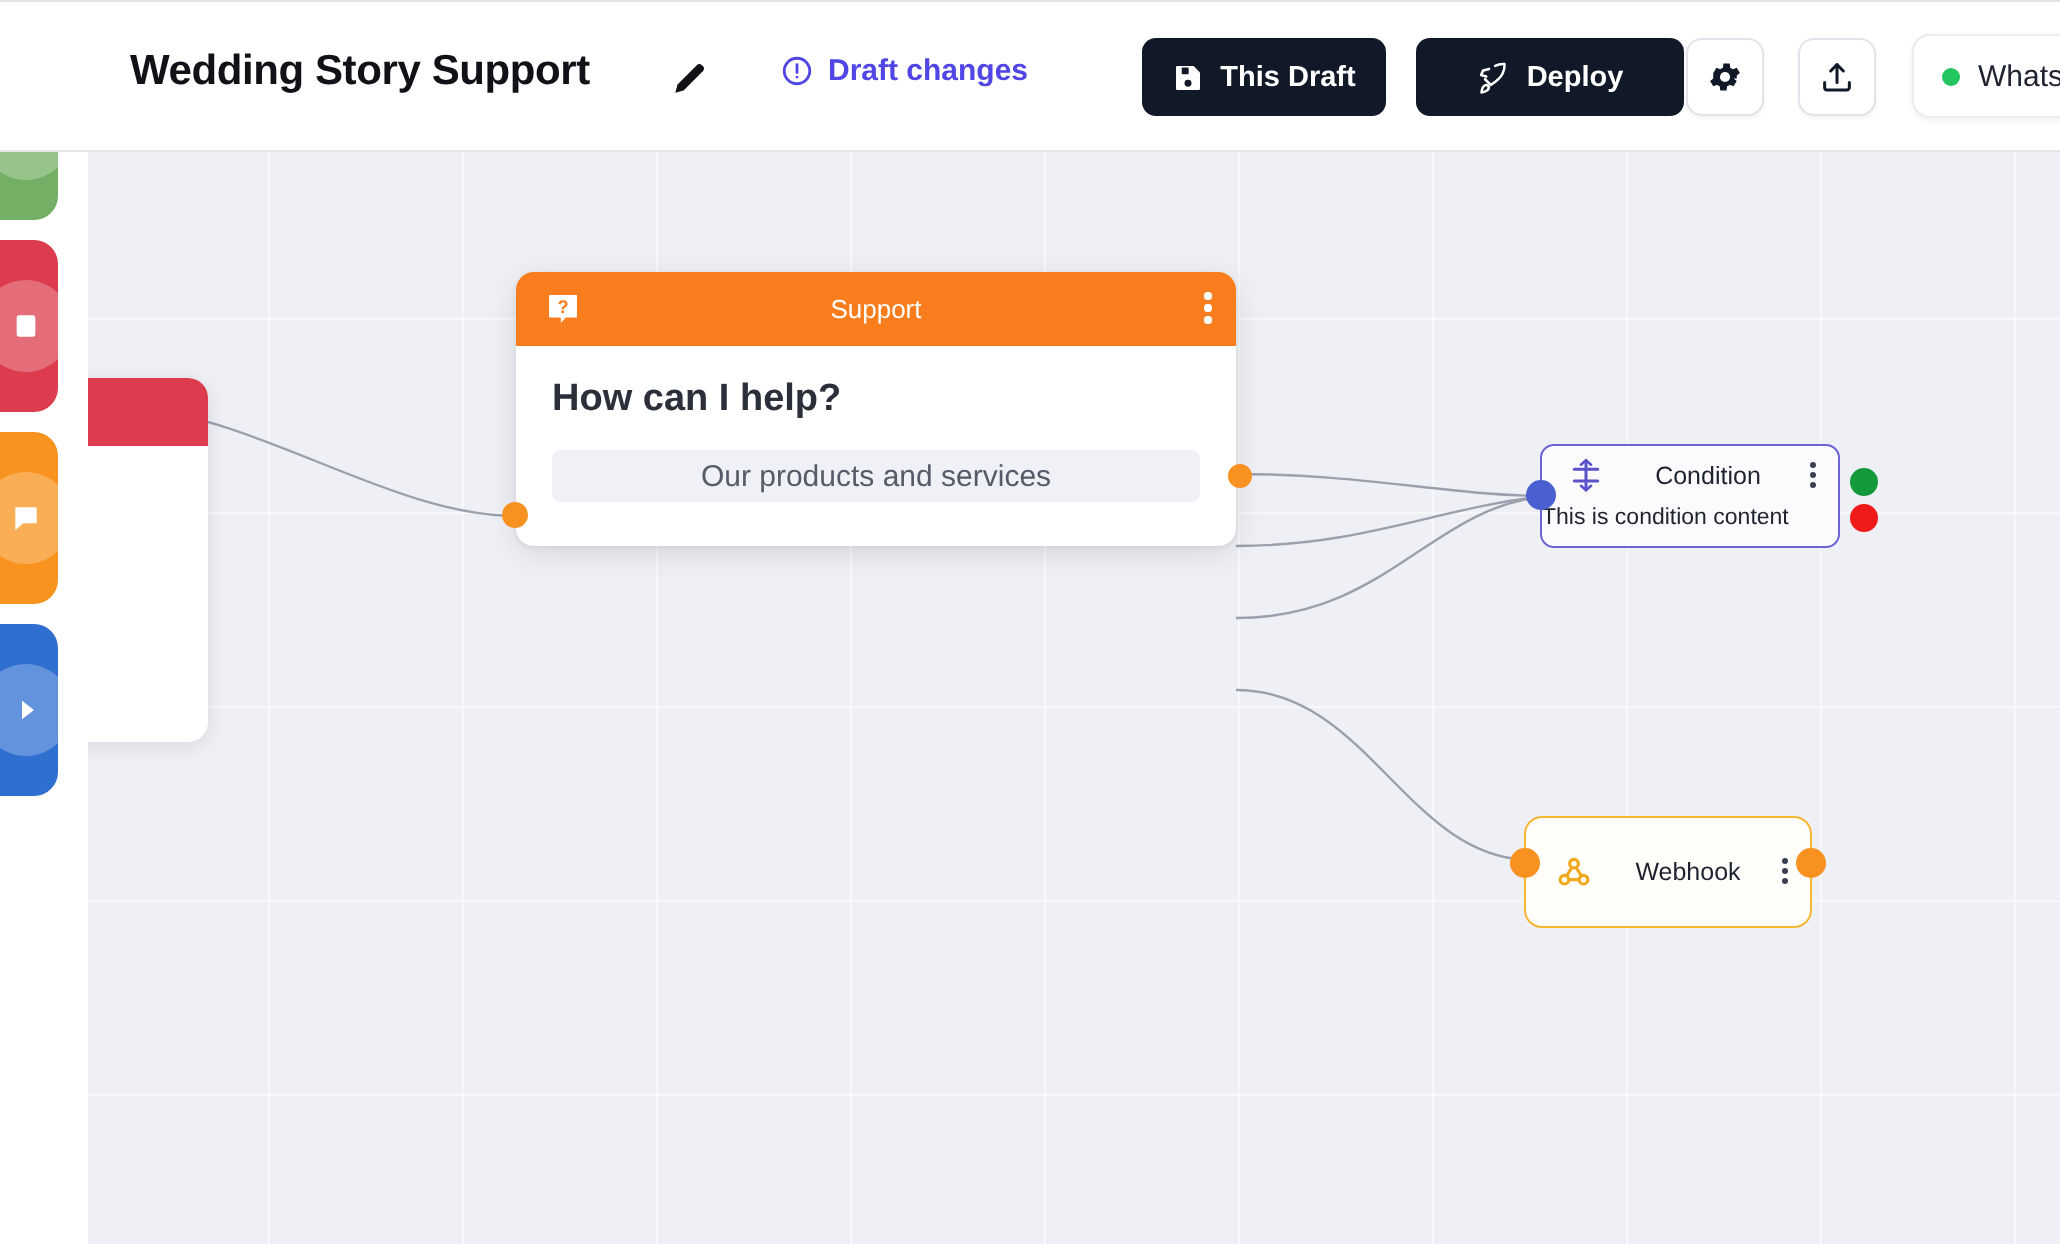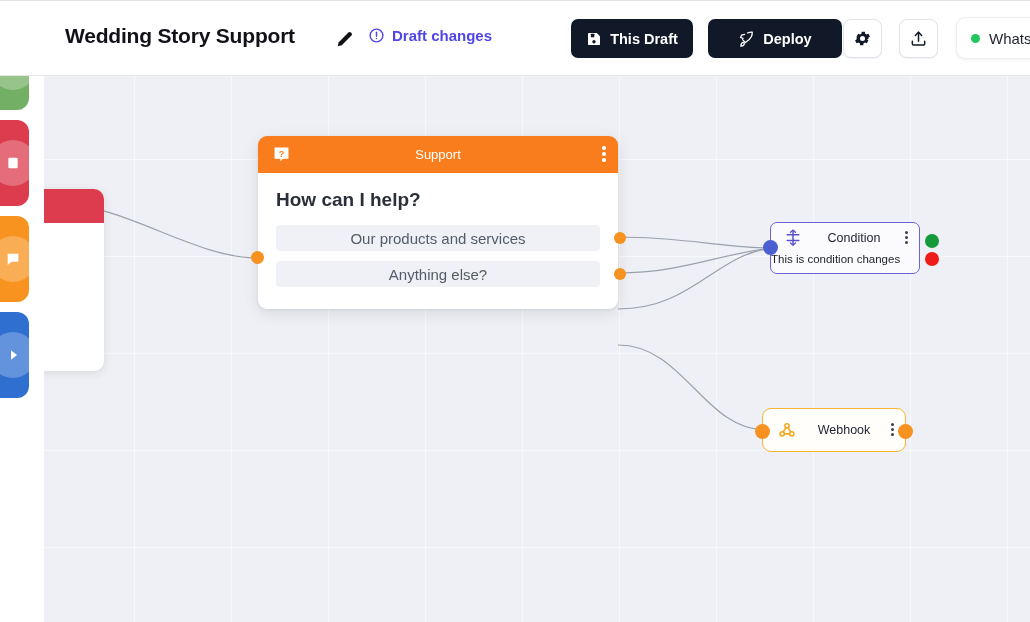--- a/index.html
+++ b/index.html
@@ -25,21 +25,21 @@
   .app-title {
     position: absolute; left: 65px; top: 24px;
     font-size: 21px; font-weight: 700; color: #111118;
     letter-spacing: -0.2px; white-space: nowrap;
   }
   .edit-pencil {
     position: absolute; left: 334px; top: 28px;
     width: 22px; height: 22px; cursor: pointer;
   }
   .draft-changes {
-    position: absolute; left: 368px; top: 27px;
+    position: absolute; left: 390px; top: 27px;
     display: flex; align-items: center; gap: 7px;
     color: #4f46e5; font-weight: 700; font-size: 15px;
     cursor: pointer; white-space: nowrap;
   }
   .btn-dark {
     position: absolute; top: 19px; height: 39px;
     background: #111827; color: #fff; border: none; border-radius: 7px;
     display: flex; align-items: center; justify-content: center; gap: 8px;
     font-size: 14.5px; font-weight: 600; cursor: pointer;
     font-family: "Liberation Sans", sans-serif;
@@ -162,21 +162,21 @@
   .cond-kebab { width: 4px; margin-right: 2px; cursor: pointer; }
   .cond-kebab i { display: block; width: 3px; height: 3px; border-radius: 50%; background: #3a3f52; margin-bottom: 2px; }
   .cond-content {
     position: absolute; left: -1px; top: 30px; width: 152px;
     font-size: 11.5px; color: #22252f; white-space: nowrap;
     padding-left: 1px;
   }
 
   
   .node-webhook {
-    position: absolute; left: 718px; top: 332px; width: 144px; height: 44px;
+    position: absolute; left: 718px; top: 332px; width: 144px; height: 56px;
     background: #fffefb; border: 1.5px solid #f5b82e; border-radius: 9px;
     z-index: 20;
     display: flex; align-items: center; padding: 0 10px 0 8px;
   }
   .wh-icon { width: 20px; height: 20px; margin-left: 6px; }
   .wh-title { flex: 1; text-align: center; font-size: 12.5px; color: #1e2130; font-weight: 500; }
   .wh-kebab { width: 4px; cursor: pointer; }
   .wh-kebab i { display: block; width: 3px; height: 3px; border-radius: 50%; background: #3a3f52; margin-bottom: 2px; }
 
   .clipped-text {
@@ -293,24 +293,20 @@
             <i></i>
             <i></i>
             <i></i>
           </span>
       </div>
       <div class="q-body">
         <div class="q-prompt">How can I help?</div>
 
         <div class="q-option">
           <span>Our products and services</span>
-          <span class="handle handle-orange opt-handle"></span>
-        </div>
-        <div class="q-option">
-          <span>Anything else?</span>
           <span class="handle handle-orange opt-handle"></span>
         </div>
       </div>
       <span class="handle handle-orange" style="left:-7px; top:115px; width:13px; height:13px;"></span>
     </div>
 
     <div class="node-condition">
       <div class="cond-row">
         <span class="cond-icon">
           <svg viewBox="0 0 24 24" width="20" height="20" fill="none" stroke="#5b52c9" stroke-width="1.8" stroke-linecap="round">
@@ -321,21 +317,21 @@
             <path d="M9 17.9 12 20.5l3-2.6" stroke-width="1.6"></path>
           </svg>
         </span>
         <span class="cond-title">Condition</span>
         <span class="cond-kebab">
             <i></i>
             <i></i>
             <i></i>
           </span>
       </div>
-      <div class="cond-content">This is condition changes</div>
+      <div class="cond-content">This is condition content</div>
 
       <span class="handle handle-blue" style="left:-8px; top:17px; width:15px; height:15px;"></span>
       <span class="handle handle-green" style="right:-20px; top:11px; width:14px; height:14px;"></span>
       <span class="handle handle-redsm" style="right:-20px; top:29px; width:14px; height:14px;"></span>
     </div>
 
     <div class="node-webhook">
       <span class="wh-icon">
         <svg viewBox="0 0 24 24" width="20" height="20" fill="none" stroke="#f0a81d" stroke-width="1.9" stroke-linecap="round" stroke-linejoin="round">
           <circle cx="12" cy="7" r="2.6"></circle>

